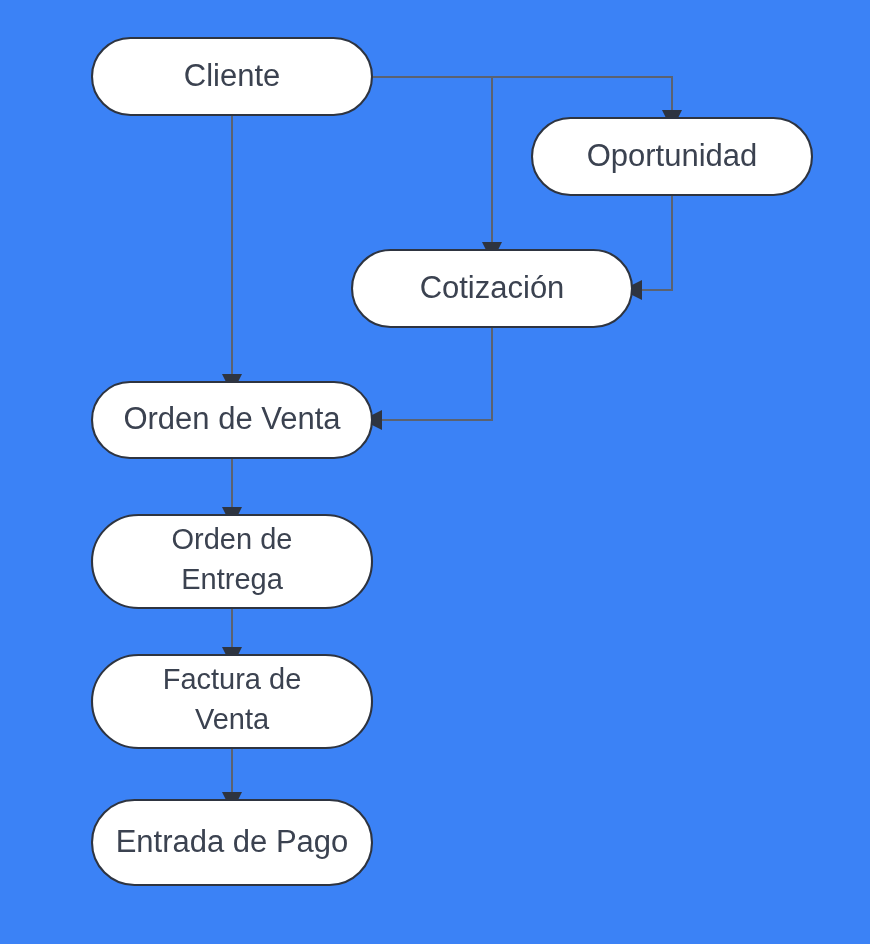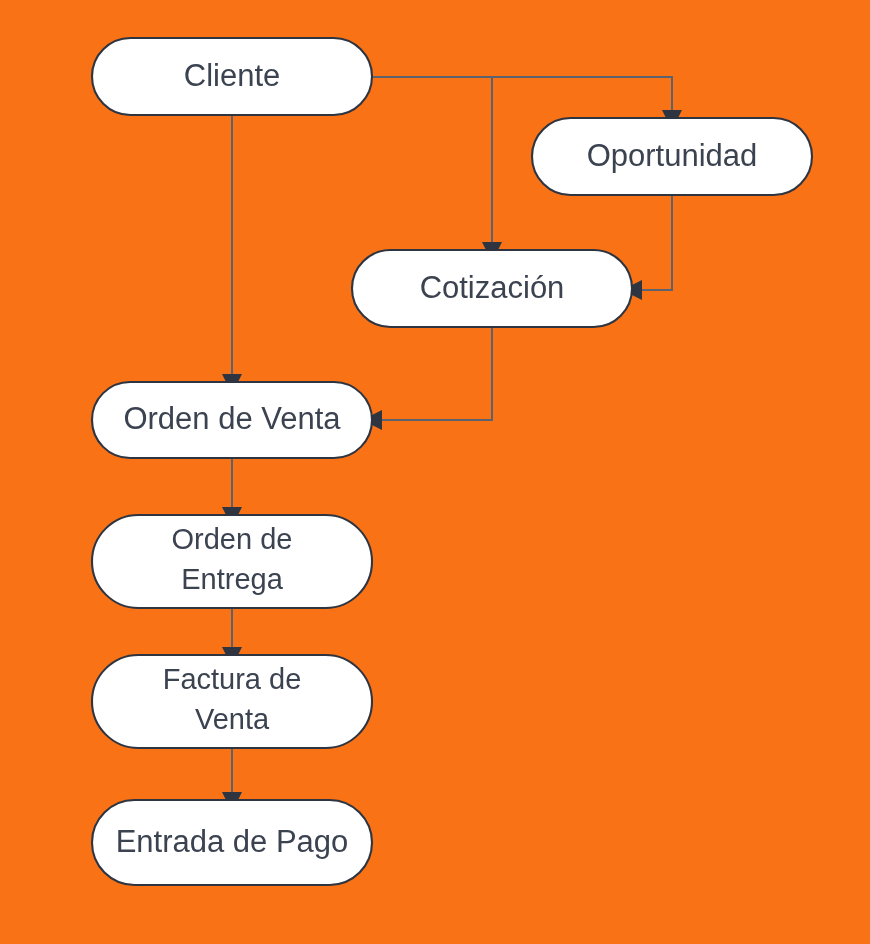--- a/index.html
+++ b/index.html
@@ -10,21 +10,21 @@
   body {
     width: 870px;
     height: 944px;
     overflow: hidden;
     font-family: "Liberation Sans", sans-serif;
   }
   #diagram-root {
     position: relative;
     width: 870px;
     height: 944px;
-    background: #f97316;
+    background: #3b82f6;
   }
   svg#flowchart {
     display: block;
     width: 870px;
     height: 944px;
   }
   .node-shape {
     fill: #ffffff;
     stroke: #2e3440;
     stroke-width: 2.1;

